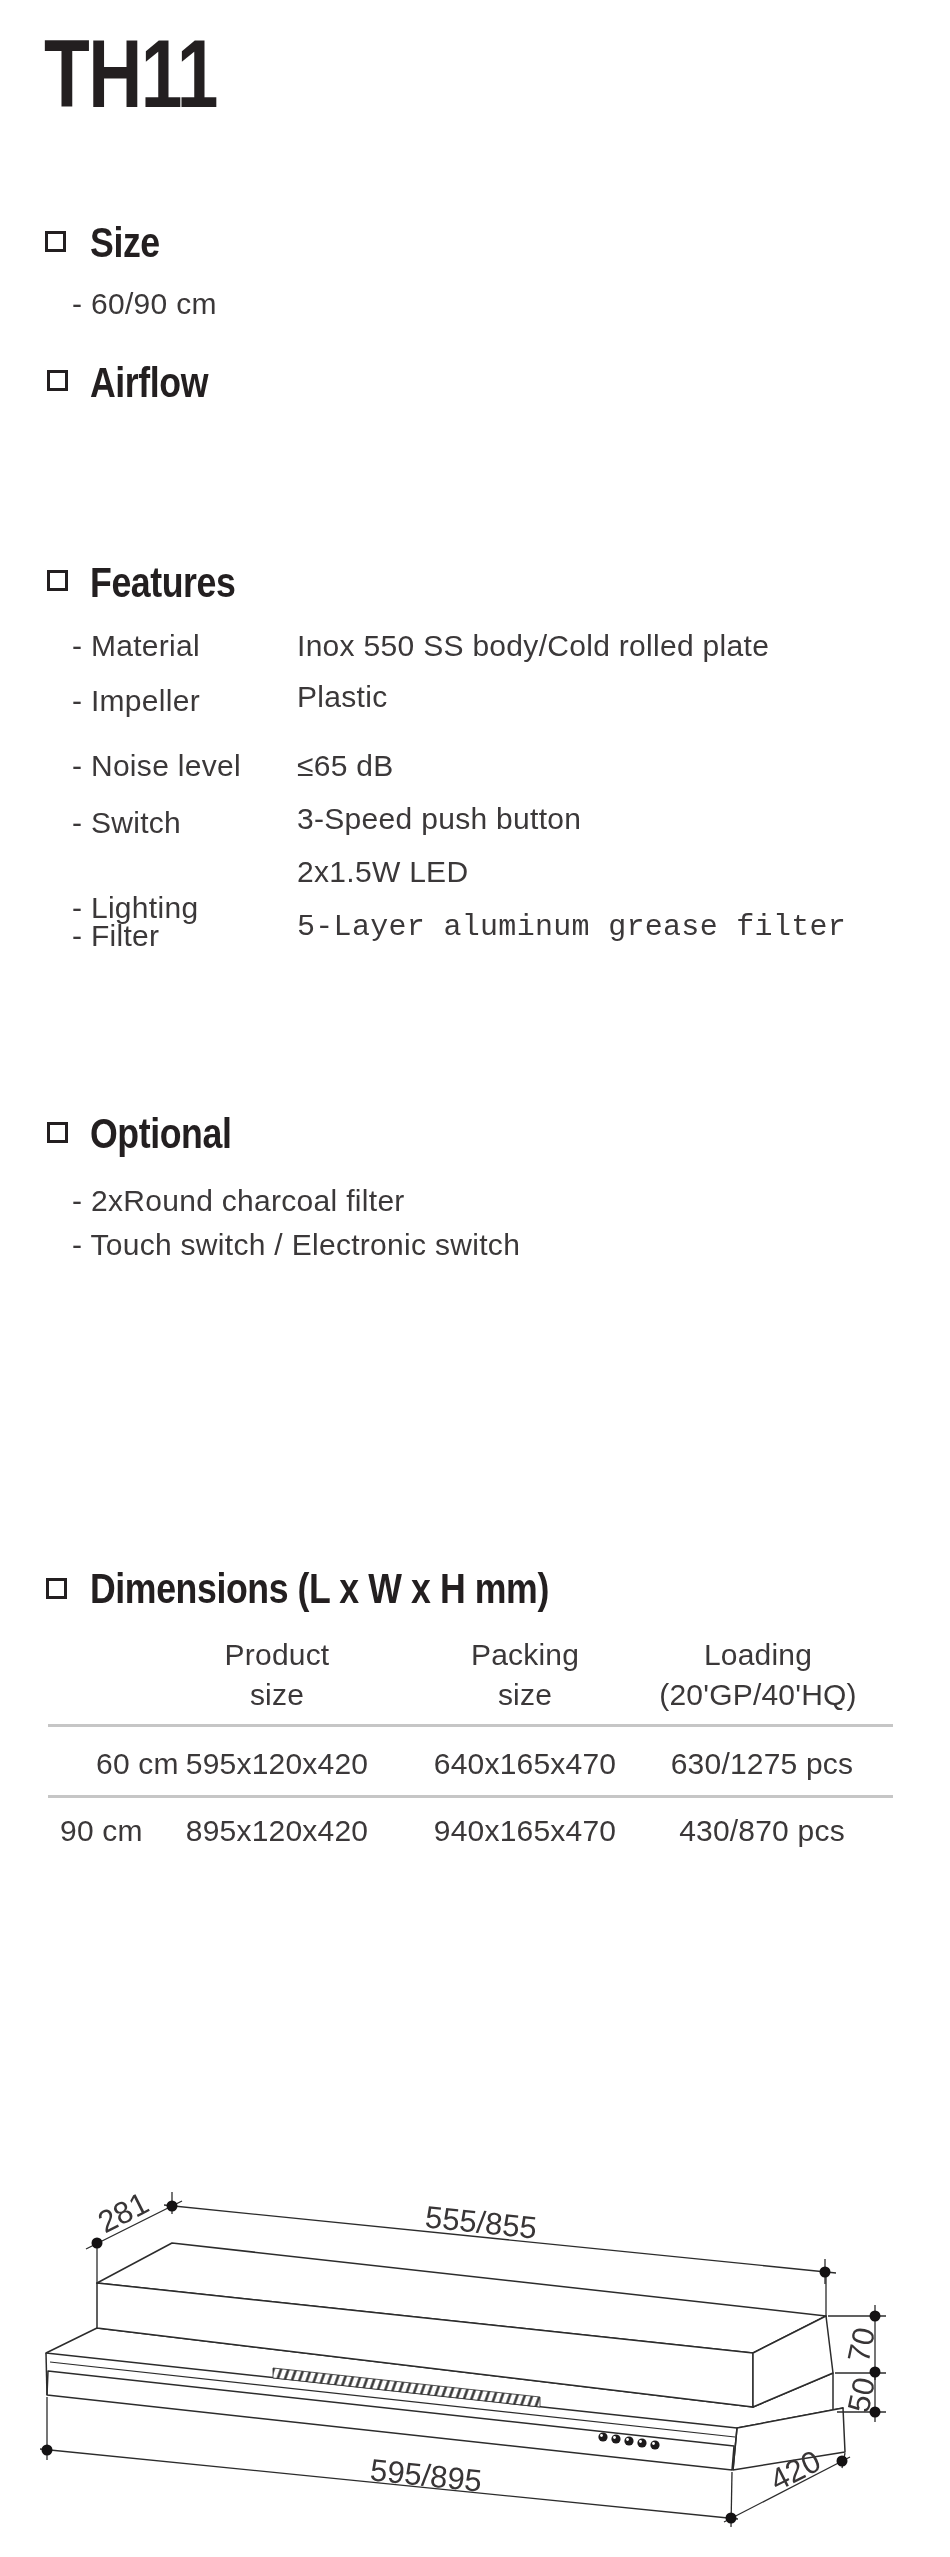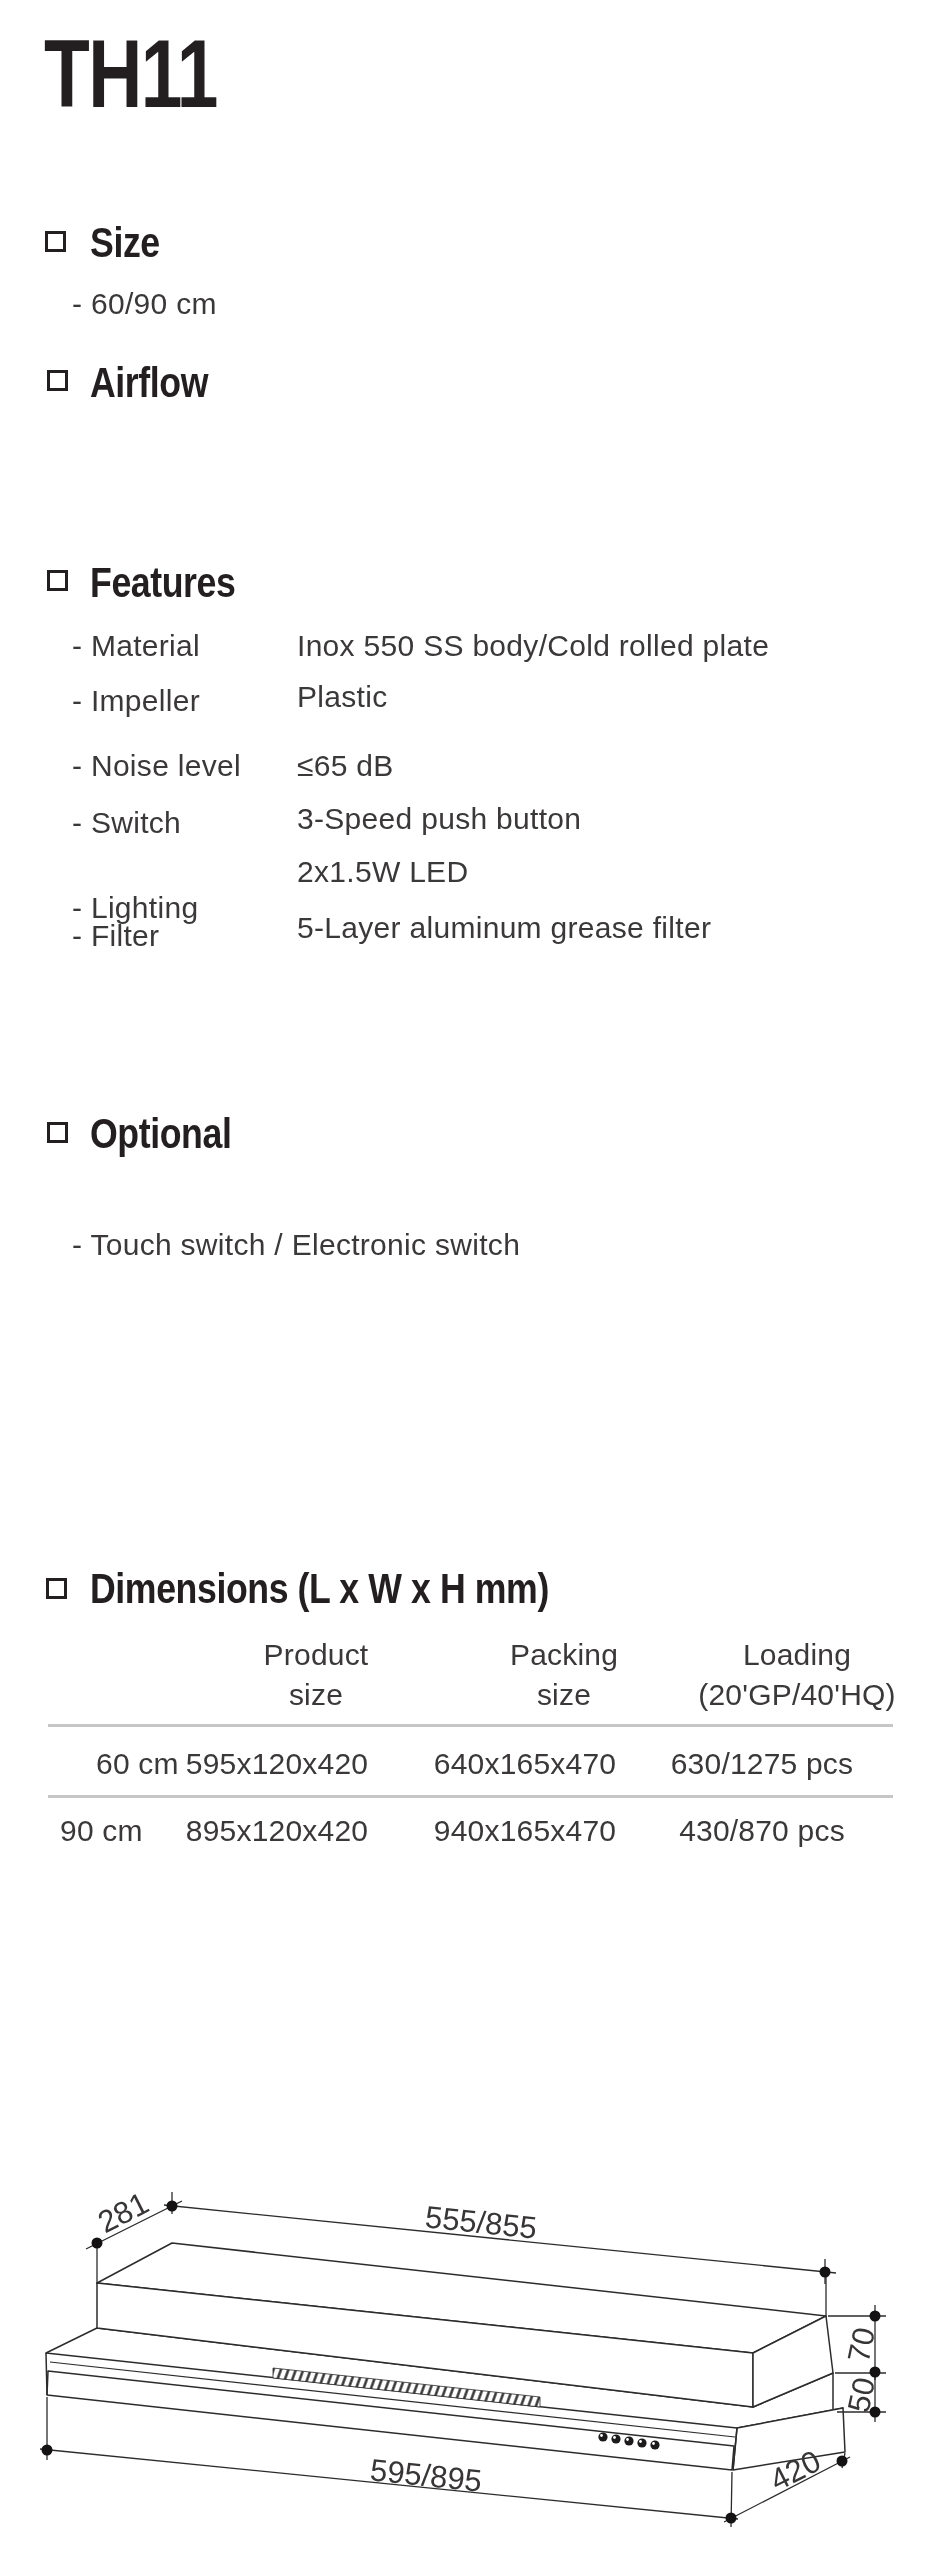--- a/index.html
+++ b/index.html
@@ -6,21 +6,21 @@
   .page{position:relative;width:950px;height:2557px;background:#ffffff;overflow:hidden;
         font-family:"Liberation Sans","DejaVu Sans",sans-serif;color:#3b3839;}
   .abs{position:absolute;}
   .h1{font-weight:700;font-size:96px;line-height:1;color:#231f20;letter-spacing:-2px;
       transform:scaleX(0.78);transform-origin:left top;white-space:nowrap;}
   .shead{font-weight:700;font-size:42px;line-height:1;color:#231f20;letter-spacing:-0.5px;
       transform:scaleX(0.85);transform-origin:left top;white-space:nowrap;}
   .bullet{box-sizing:border-box;width:21px;height:21px;border:3.5px solid #231f20;background:#fff;}
   .body{font-size:30px;line-height:1.1;letter-spacing:0.3px;white-space:nowrap;color:#3b3839;}
   .tcell{font-size:30px;line-height:36px;letter-spacing:0.2px;white-space:nowrap;color:#3b3839;}
-  .thead{font-size:30px;line-height:40px;letter-spacing:0.2px;text-align:center;white-space:nowrap;color:#3b3839;margin-left:39px;}
+  .thead{font-size:30px;line-height:40px;letter-spacing:0.2px;text-align:center;white-space:nowrap;color:#3b3839;}
   .cx{transform:translateX(-50%);}
   .divider{height:3px;background:#c6c6c6;}
   sup{font-size:19px;vertical-align:super;line-height:0;}
   svg text{font-family:"Liberation Sans","DejaVu Sans",sans-serif;fill:#383536;}
 </style>
 </head>
 <body>
 
 <div class="page">
 
@@ -40,24 +40,25 @@
   <div class="abs body" style="left:297px;top:629px;">Inox 550 SS body/Cold rolled plate</div>
   <div class="abs body" style="left:72px;top:684px;">- Impeller</div>
   <div class="abs body" style="left:297px;top:680px;">Plastic</div>
   <div class="abs body" style="left:72px;top:749px;">- Noise level</div>
   <div class="abs body" style="left:297px;top:749px;">≤65 dB</div>
   <div class="abs body" style="left:72px;top:806px;">- Switch</div>
   <div class="abs body" style="left:297px;top:802px;">3-Speed push button</div>
   <div class="abs body" style="left:72px;top:859px;margin-top:32px;">- Lighting</div>
   <div class="abs body" style="left:297px;top:855px;">2x1.5W LED</div>
   <div class="abs body" style="left:72px;top:919px;">- Filter</div>
-  <div class="abs body" style="left:297px;top:911px;">5-Layer aluminum grease filter</div>
+  <div class="abs body" style="left:297px;top:911px;font-family:Liberation Mono, monospace;">5-Layer aluminum grease filter</div>
 
   <div class="abs bullet" style="left:47px;top:1122px;"></div>
   <div class="abs shead" style="left:90px;top:1113px;">Optional</div>
+  <div class="abs body" style="left:72px;top:1184px;">- 2xRound charcoal filter</div>
   <div class="abs body" style="left:72px;top:1228px;">- Touch switch / Electronic switch</div>
 
   <div class="abs bullet" style="left:46px;top:1578px;"></div>
   <div class="abs shead" style="left:90px;top:1568px;">Dimensions (L x W x H mm)</div>
 
   <div class="abs thead cx" style="left:277px;top:1635px;">
     <div>Product</div>
     <div>size</div>
   </div>
   <div class="abs thead cx" style="left:525px;top:1635px;">

